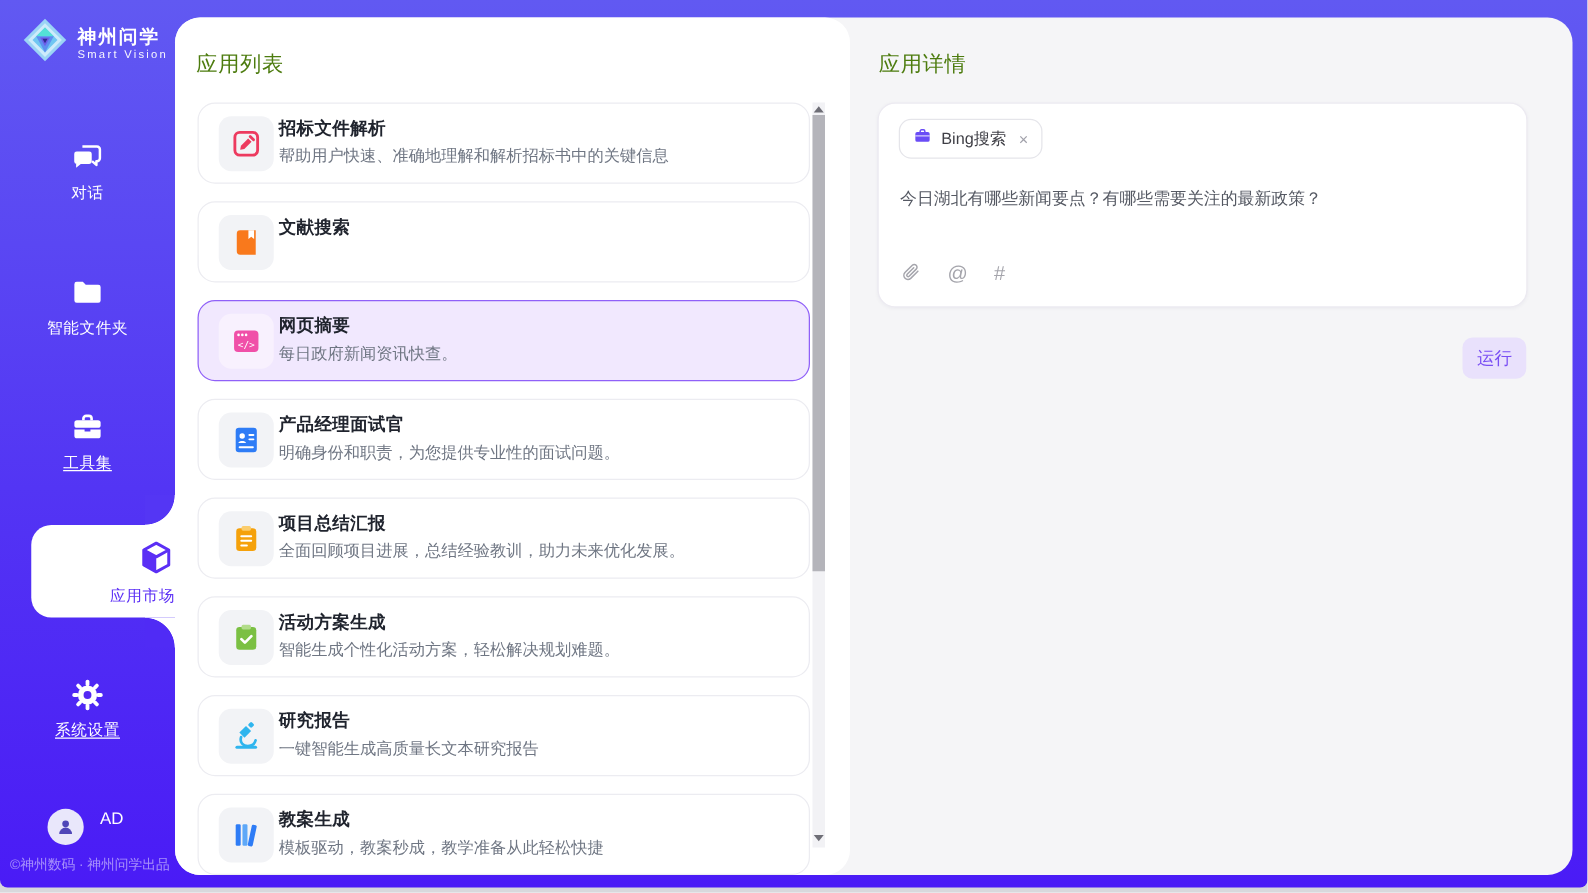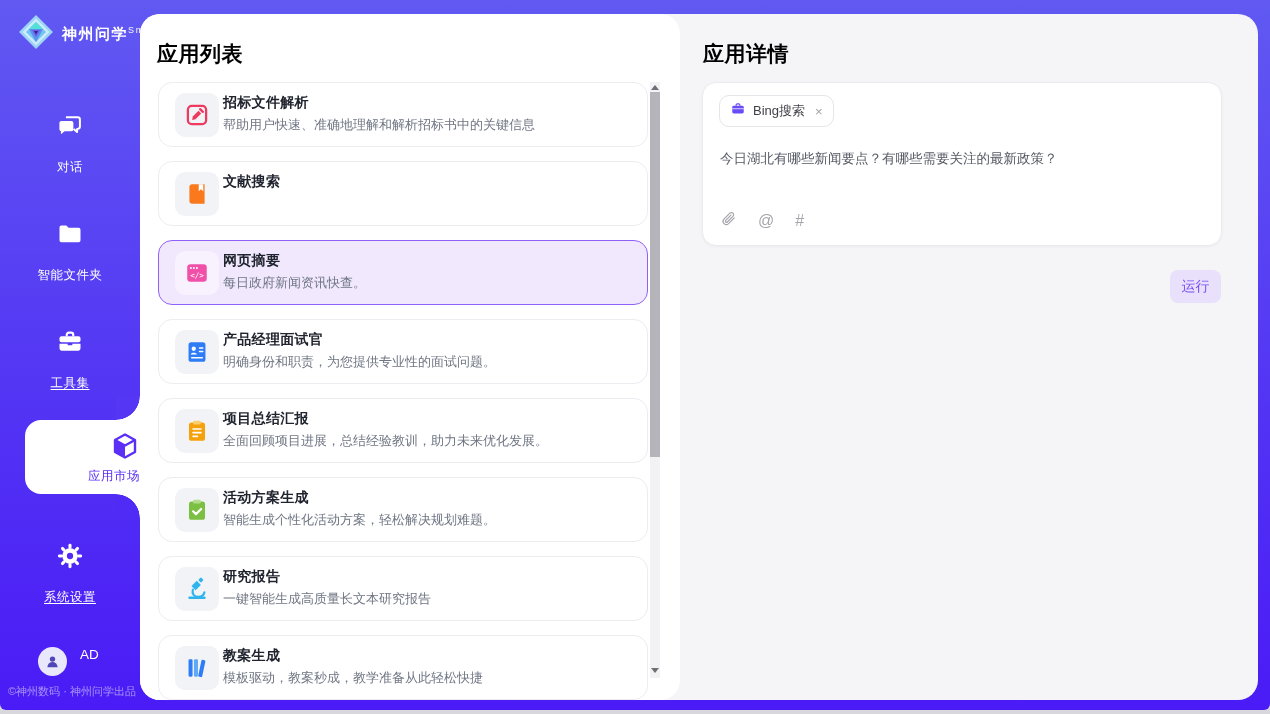--- a/index.html
+++ b/index.html
@@ -4,26 +4,26 @@
 <style>
   *{margin:0;padding:0;box-sizing:border-box}
   html,body{width:1270px;height:714px}
   body{position:relative;background:#d8d8dc;font-family:"Liberation Sans",sans-serif;overflow:hidden}
 
   
   .frame{position:absolute;left:0;top:0;right:0;height:710px;
     background:linear-gradient(180deg,#6159F2 0%,#5335F4 55%,#4A1BF6 100%);
     border-radius:0 0 6px 6px}
   .logo{position:absolute;left:17px;top:13px;display:flex;align-items:center;gap:7px}
-  .logo-text{display:flex;flex-direction:row;line-height:1.15}
+  .logo-text{display:flex;flex-direction:column;line-height:1.15}
   .logo-name{font-size:15px;font-weight:bold;color:#fff;letter-spacing:1.5px}
   .logo-sub{font-size:9px;color:rgba(255,255,255,.95);letter-spacing:1.8px}
 
   .nav-item{position:absolute;left:0;width:140px;text-align:center;color:#fff;cursor:pointer}
-  .nav-item .lbl{display:block;font-size:12.5px;margin-top:15px;letter-spacing:.5px}
+  .nav-item .lbl{display:block;font-size:12.5px;margin-top:1px;letter-spacing:.5px}
   .nav-item .lbl.u{text-decoration:underline;text-underline-offset:2px}
   .ni-0{top:112px}.ni-1{top:220px}.ni-2{top:328px}.ni-4{top:542px}
 
   .active-bubble{position:absolute;left:25px;top:420px;width:115px;height:74px;
     background:#fff;border-radius:16px 0 0 16px;text-align:right;cursor:pointer}
   .active-bubble::before{content:"";position:absolute;right:0;top:-24px;width:24px;height:24px;
     background:radial-gradient(circle 24px at 0 0,#5436F4 0 23.4px,#fff 24px)}
   .active-bubble::after{content:"";position:absolute;right:0;bottom:-24px;width:24px;height:24px;
     background:radial-gradient(circle 24px at 0 100%,#502BF5 0 23.4px,#fff 24px)}
   .active-bubble .lbl{display:block;font-size:12.5px;color:#5B2FF5;margin-top:3px;letter-spacing:.5px}
@@ -32,21 +32,21 @@
   .user-row{position:absolute;left:38px;top:647px;display:flex;gap:13px}
   .avatar{width:29px;height:29px;border-radius:50%;background:#E9E7FB;display:flex;align-items:center;justify-content:center}
   .user-name{color:#fff;font-size:13.5px}
   .copyright{position:absolute;left:8px;top:684px;font-size:11px;color:rgba(255,255,255,.5);white-space:nowrap}
 
   
   .wrap{position:absolute;left:140px;top:14px;width:1118px;height:686px;background:#F5F5F7;border-radius:20px}
 
   
   .list-panel{position:absolute;left:0;top:0;width:540px;height:686px;background:#fff;border-radius:20px;overflow:hidden}
-  .panel-title{position:absolute;left:17px;top:26px;font-size:21px;font-weight:bold;color:#000000;letter-spacing:.5px}
+  .panel-title{position:absolute;left:17px;top:26px;font-size:17px;font-weight:normal;color:#4d7c0f;letter-spacing:.5px}
   .app-list{position:absolute;left:18px;top:68px;width:490px}
   .app-card{position:relative;height:65px;margin-bottom:14px;background:#fff;border:1px solid #ECECF1;border-radius:14px;cursor:pointer}
   .app-card.selected{background:#F1E8FE;border-color:#9061F8}
   .tile{position:absolute;left:16px;top:10px;width:44px;height:44px;border-radius:10px;background:#F2F3F6;
     display:flex;align-items:center;justify-content:center}
   .selected .tile{background:#F8F1FE}
   .app-title{position:absolute;left:64px;top:11px;font-size:14px;font-weight:bold;color:#20242E;letter-spacing:.3px}
   .app-desc{position:absolute;left:64px;top:33px;font-size:13px;color:#6F7683}
 
   .scrollbar{position:absolute;left:510px;top:68px;width:10px;height:596px;background:#F2F2F5}

